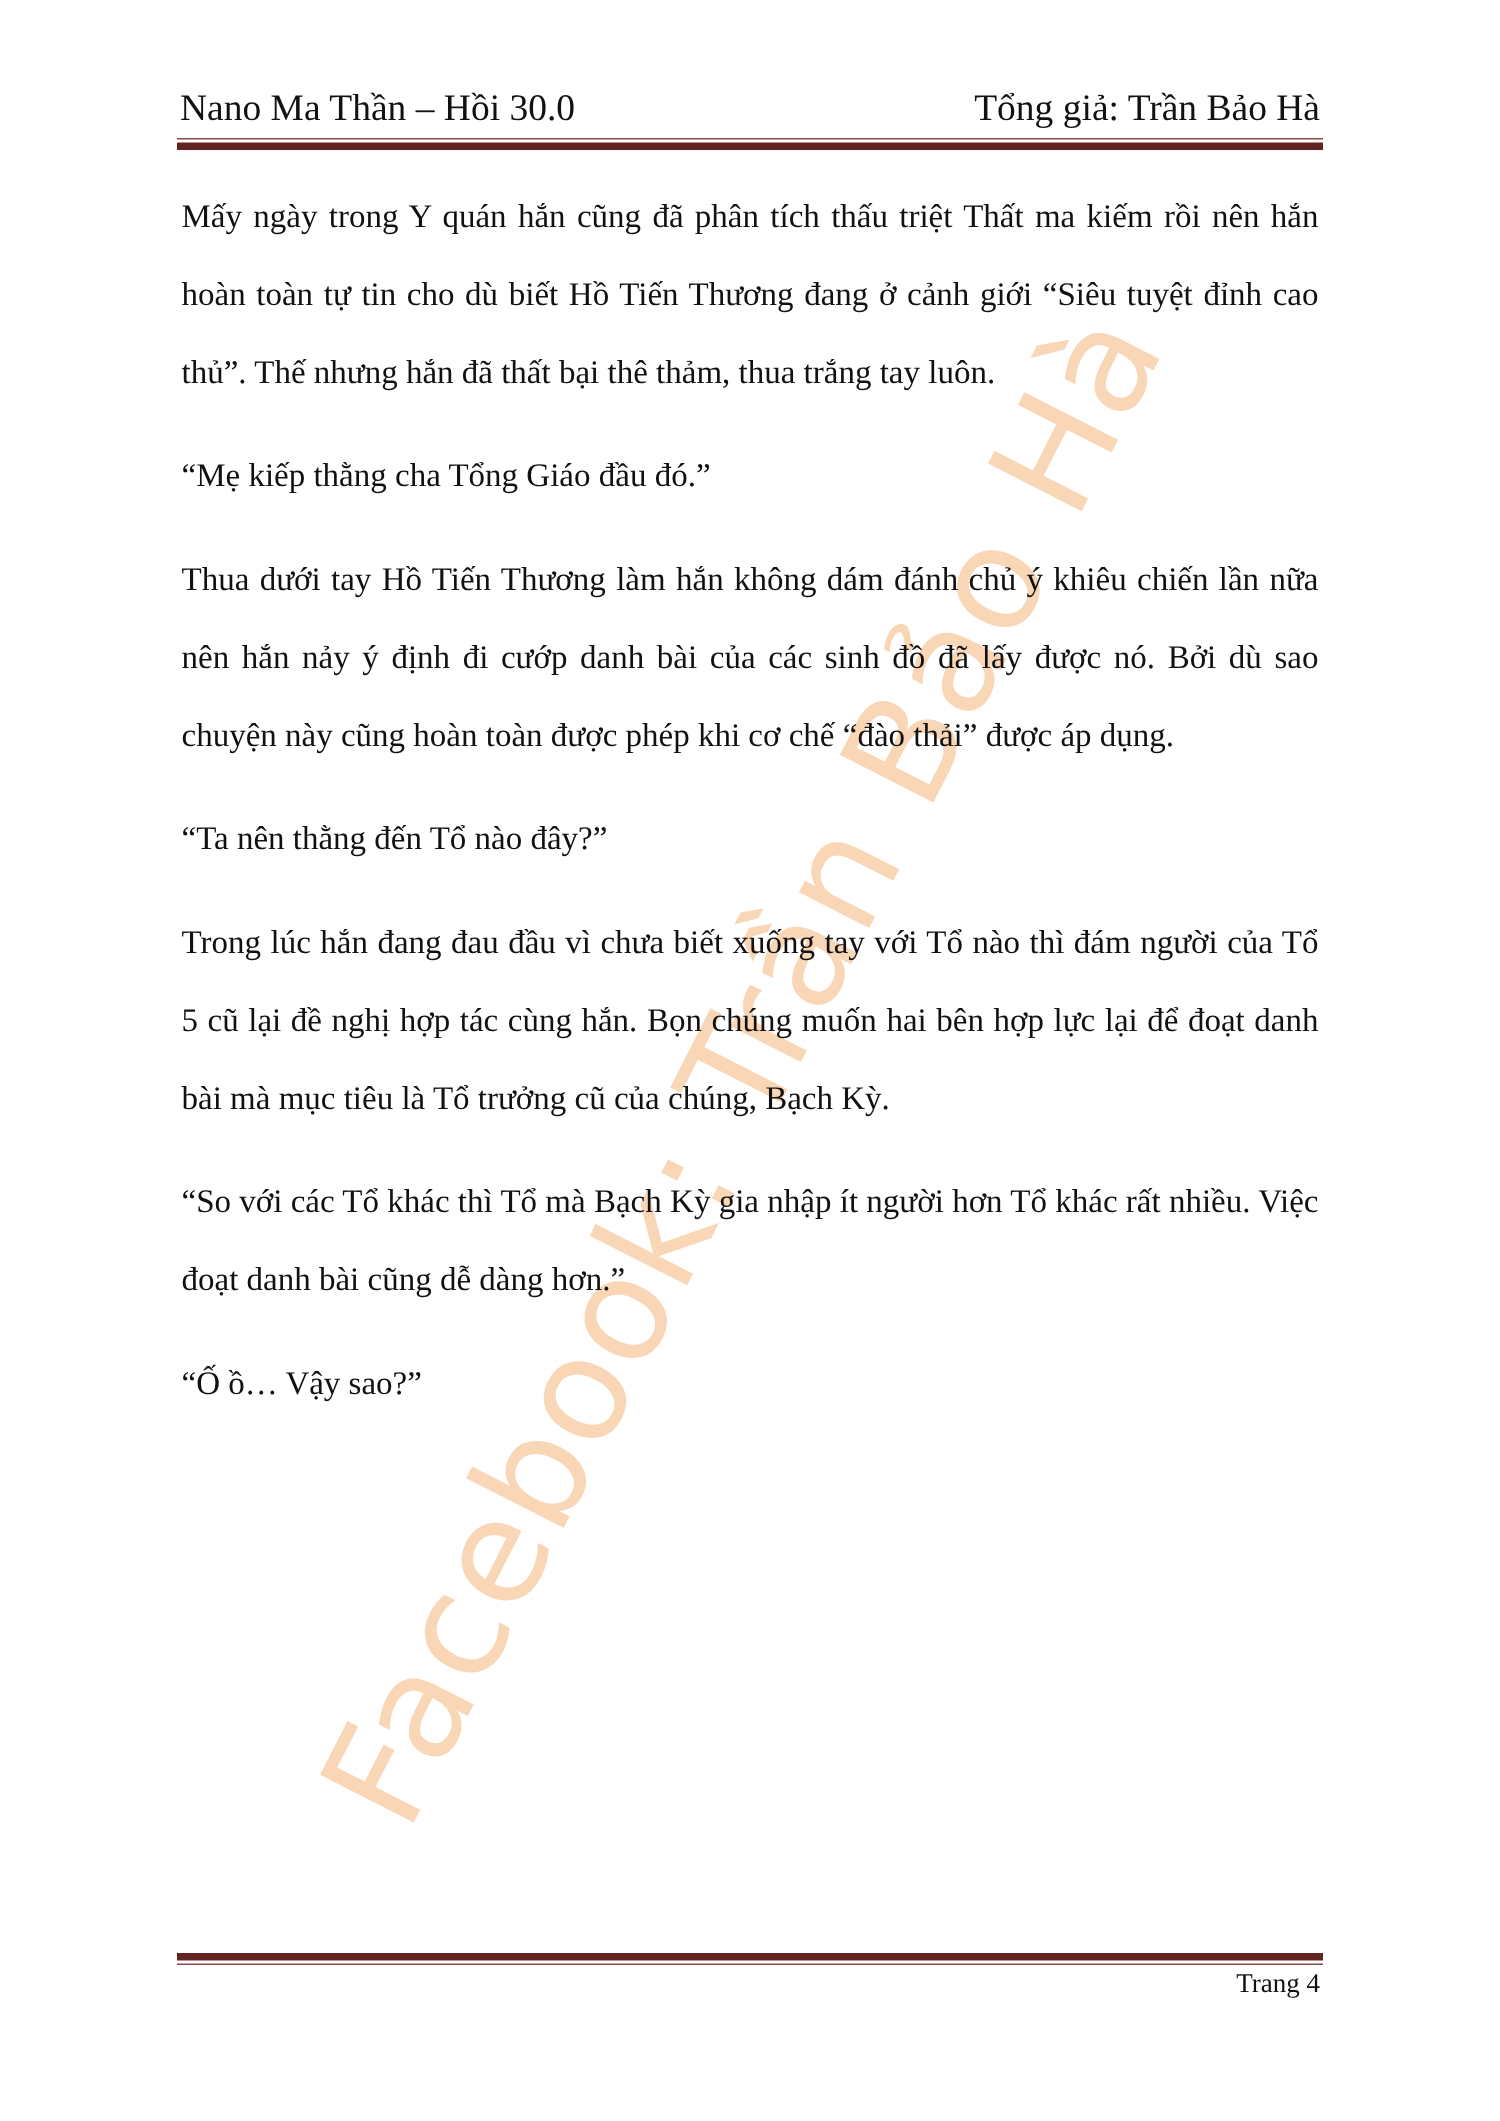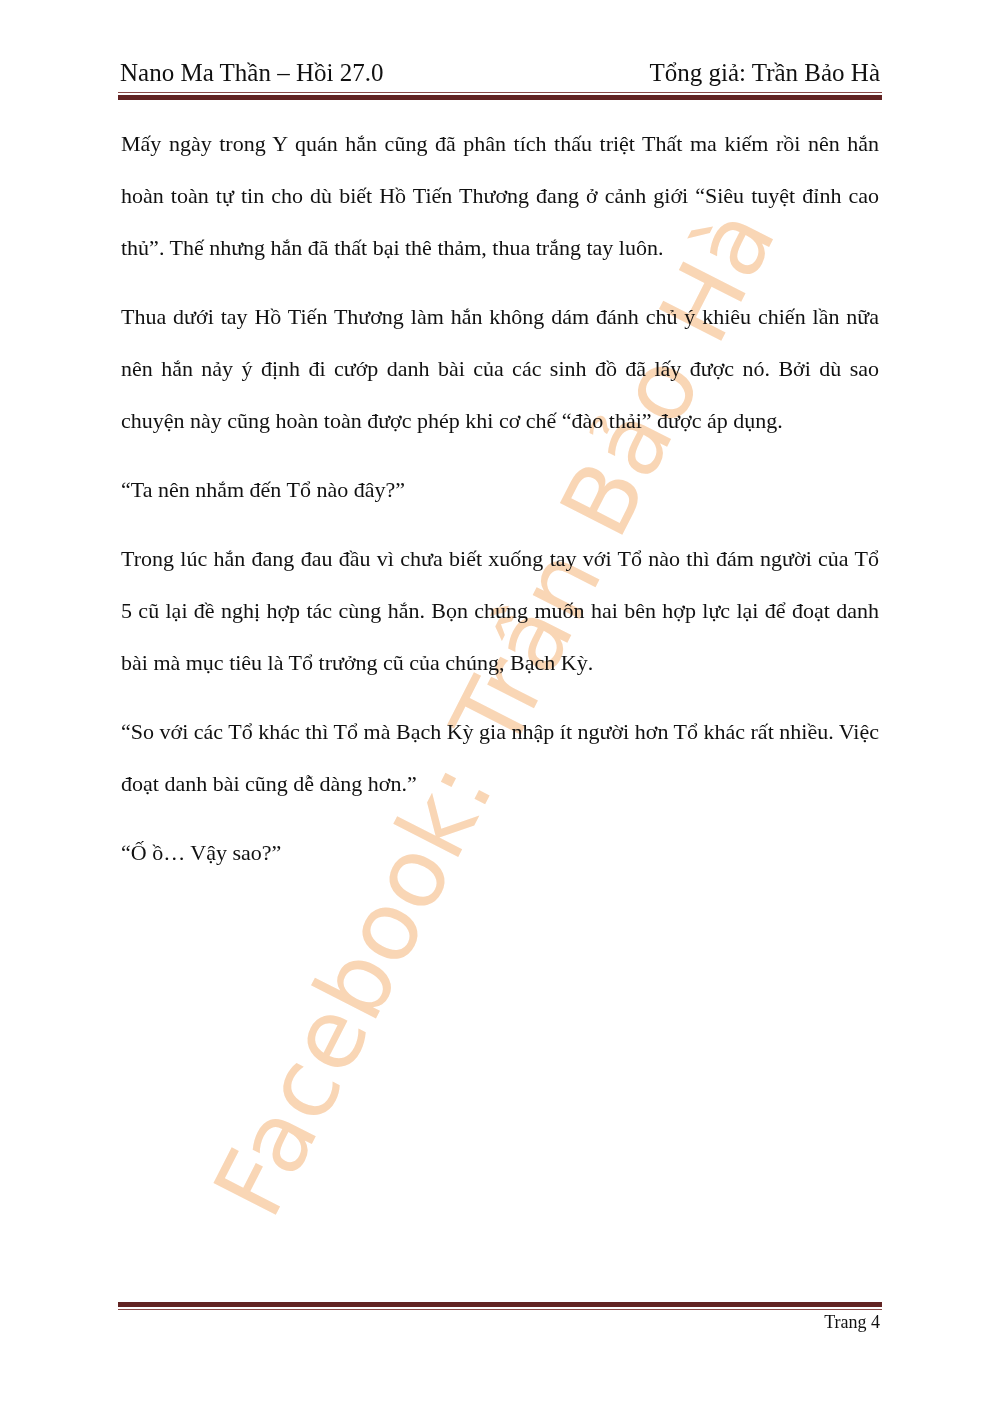--- a/index.html
+++ b/index.html
@@ -83,32 +83,33 @@
       top: 1311px;
       font-size: 18px;
       line-height: 22px;
       white-space: nowrap;
     }
   </style>
 </head>
 <body>
 
 <div class="page-header">
-  <span class="header-left">Nano Ma Thần – Hồi 27.0</span>
+  <span class="header-left">Nano Ma Thần – Hồi 30.0</span>
   <span class="header-right">Tổng giả: Trần Bảo Hà</span>
 </div>
 <div class="rule-thin" style="top:92px;"></div>
 <div class="rule-thick" style="top:95px;"></div>
 
 <div class="watermark">Facebook: Trần Bảo Hà</div>
 
 <div class="content">
   <p class="para">Mấy ngày trong Y quán hắn cũng đã phân tích thấu triệt Thất ma kiếm rồi nên hắn hoàn toàn tự tin cho dù biết Hồ Tiến Thương đang ở cảnh giới “Siêu tuyệt đỉnh cao thủ”. Thế nhưng hắn đã thất bại thê thảm, thua trắng tay luôn.</p>
+  <p class="para">“Mẹ kiếp thằng cha Tổng Giáo đầu đó.”</p>
   <p class="para">Thua dưới tay Hồ Tiến Thương làm hắn không dám đánh chủ ý khiêu chiến lần nữa nên hắn nảy ý định đi cướp danh bài của các sinh đồ đã lấy được nó. Bởi dù sao chuyện này cũng hoàn toàn được phép khi cơ chế “đào thải” được áp dụng.</p>
-  <p class="para">“Ta nên nhắm đến Tổ nào đây?”</p>
+  <p class="para">“Ta nên thằng đến Tổ nào đây?”</p>
   <p class="para">Trong lúc hắn đang đau đầu vì chưa biết xuống tay với Tổ nào thì đám người của Tổ 5 cũ lại đề nghị hợp tác cùng hắn. Bọn chúng muốn hai bên hợp lực lại để đoạt danh bài mà mục tiêu là Tổ trưởng cũ của chúng, Bạch Kỳ.</p>
   <p class="para">“So với các Tổ khác thì Tổ mà Bạch Kỳ gia nhập ít người hơn Tổ khác rất nhiều. Việc đoạt danh bài cũng dễ dàng hơn.”</p>
   <p class="para">“Ố ồ… Vậy sao?”</p>
 </div>
 
 <div class="rule-thick" style="top:1302px;"></div>
 <div class="rule-thin" style="top:1309px;"></div>
 <div class="page-number">Trang 4</div>
 
 </body></html>

